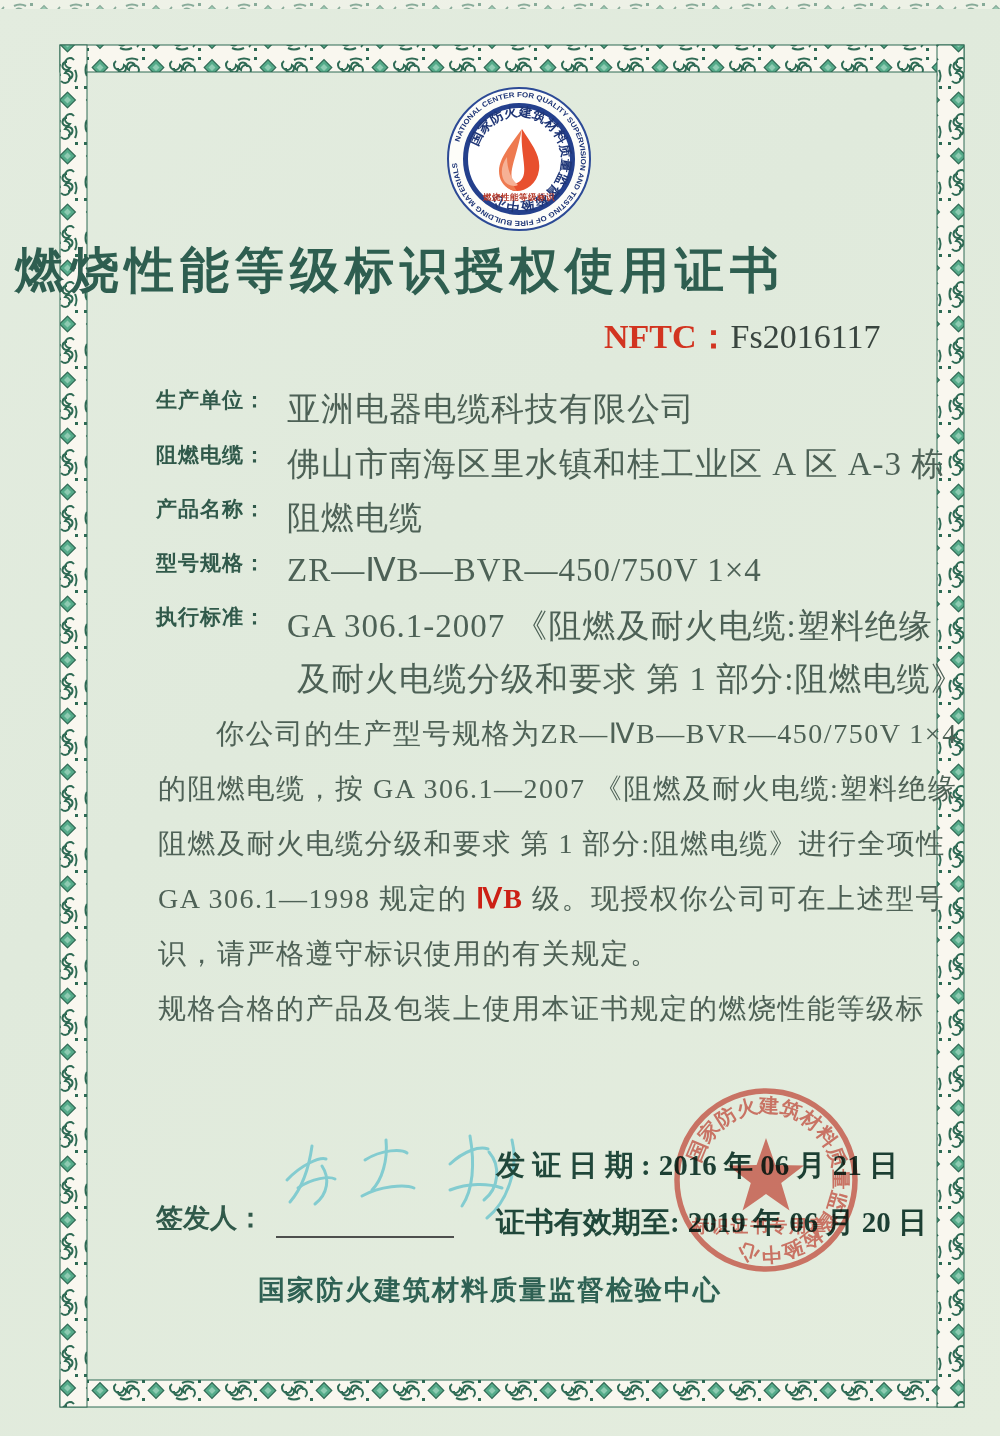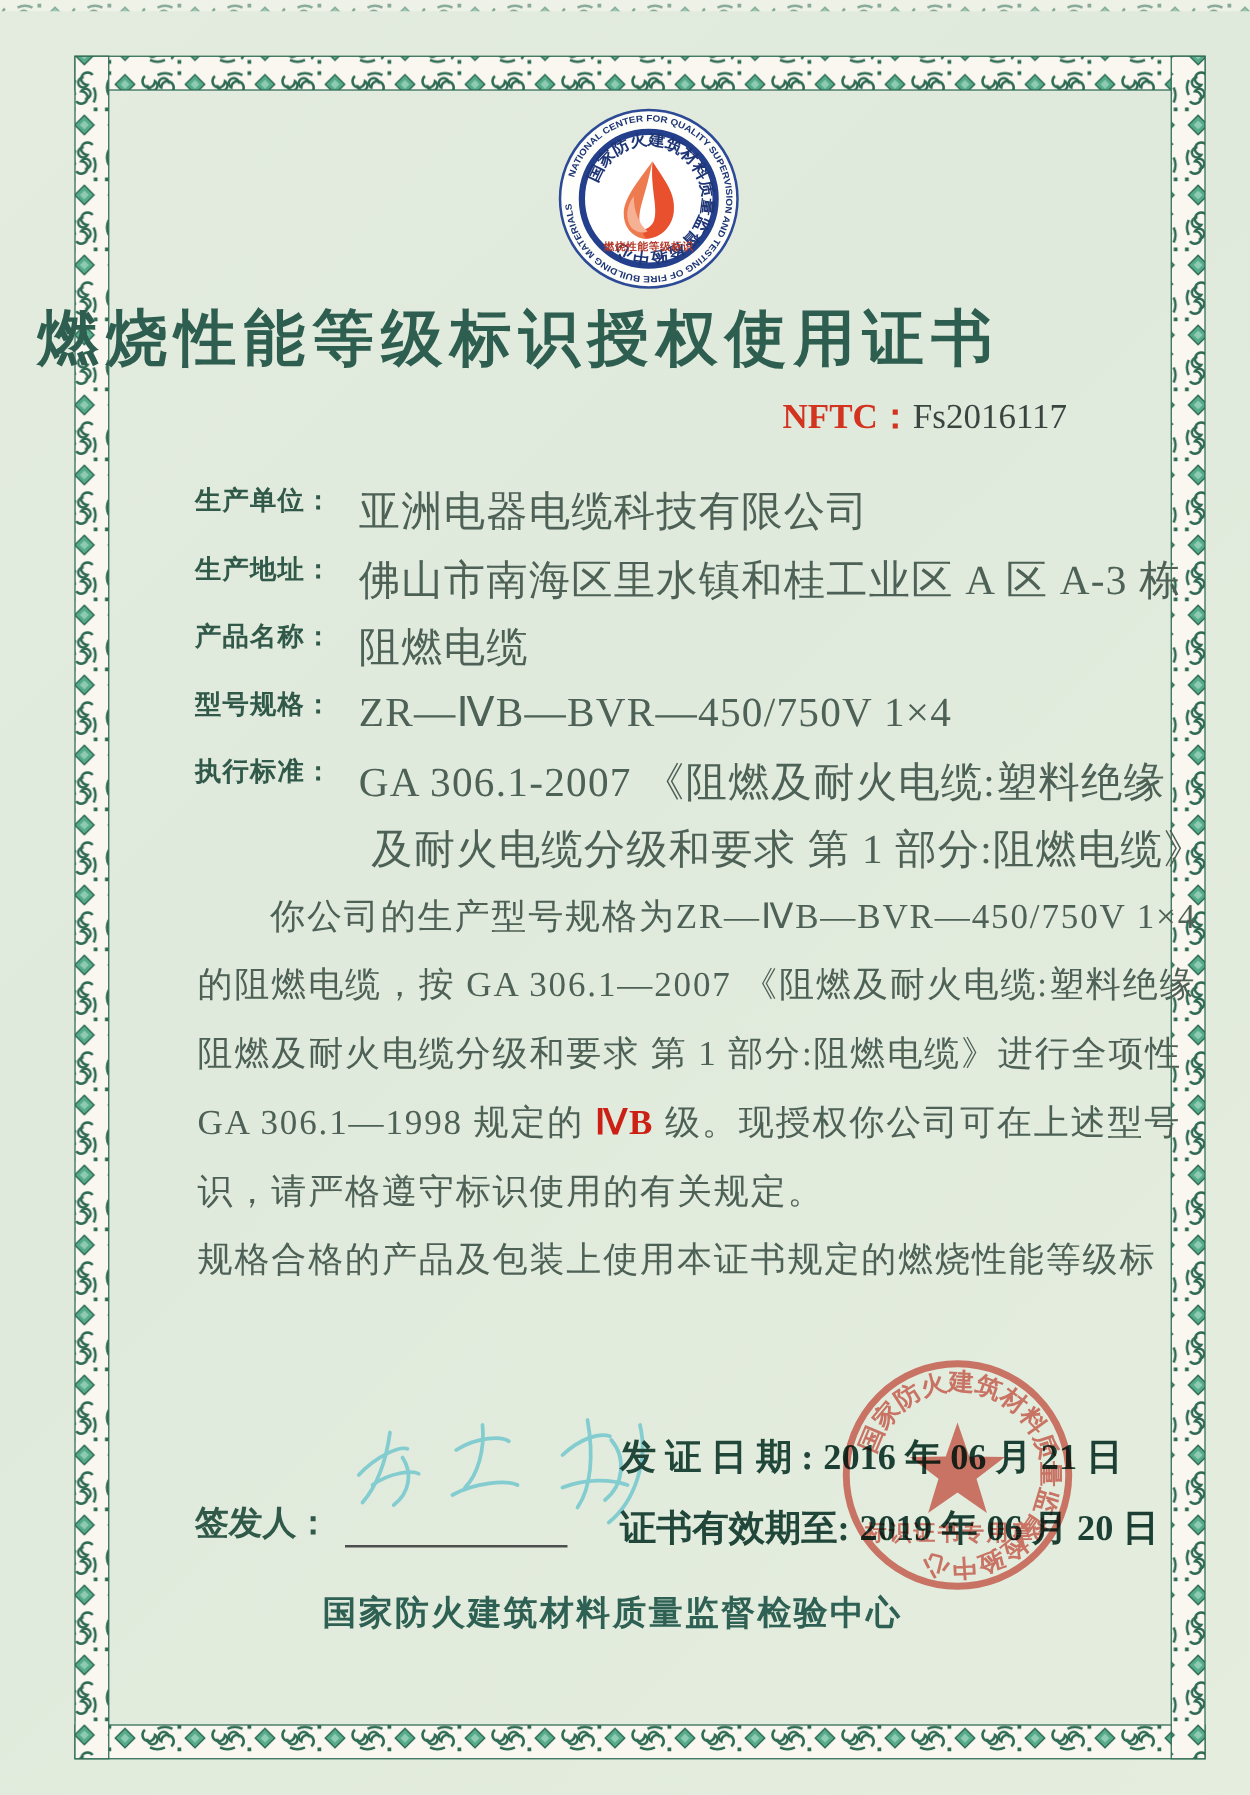--- a/index.html
+++ b/index.html
@@ -6,29 +6,29 @@
   .page{
     position:relative;
     width:1000px;height:1436px;
     background:linear-gradient(135deg,#e3ecdf 0%, #e0eadc 40%, #e4edde 100%);
     font-family:"Liberation Serif", serif;
     overflow:hidden;
   }
   .abs{position:absolute;}
   .title{
     left:0;top:238px;width:800px;
-    text-align:right;
+    text-align:center;
     font-size:49px;font-weight:700;
     letter-spacing:6px;
     color:#2e5e50;
     white-space:nowrap;
   }
   .certno{
-    left:626px;top:314px;
-    font-size:28px;
+    left:604px;top:314px;
+    font-size:34px;
     color:#39453f;
     white-space:nowrap;
   }
   .certno .red{color:#d23420;font-weight:700;}
   .field-label{
     font-size:21px;font-weight:700;color:#30594a;
     white-space:nowrap;letter-spacing:1px;
   }
   .field-value{
     font-size:33px;color:#4d6156;
@@ -139,21 +139,21 @@
     <text y="41" text-anchor="middle" font-size="8.5" font-weight="700" fill="#b5392a" font-family="Liberation Sans, sans-serif" letter-spacing="0.5">燃烧性能等级标识</text>
   </svg>
 
   <div class="abs title">燃烧性能等级标识授权使用证书</div>
 
   <div class="abs certno"><span class="red">NFTC：</span><span>Fs2016117</span></div>
 
   <div class="abs field-label" style="left:156px;top:386px;">生产单位：</div>
   <div class="abs field-value" style="left:287px;top:387px;">亚洲电器电缆科技有限公司</div>
 
-  <div class="abs field-label" style="left:156px;top:441px;">生产地址：</div>
+  <div class="abs field-label" style="left:156px;top:441px;">阻燃电缆：</div>
   <div class="abs field-value" style="left:287px;top:442px;">佛山市南海区里水镇和桂工业区 A 区 A-3 栋</div>
 
   <div class="abs field-label" style="left:156px;top:495px;">产品名称：</div>
   <div class="abs field-value" style="left:287px;top:496px;">阻燃电缆</div>
 
   <div class="abs field-label" style="left:156px;top:549px;">型号规格：</div>
   <div class="abs field-value" style="left:287px;top:550px;">ZR—ⅣB—BVR—450/750V 1×4</div>
 
   <div class="abs field-label" style="left:156px;top:603px;">执行标准：</div>
   <div class="abs field-value" style="left:287px;top:604px;">GA 306.1-2007 《阻燃及耐火电缆:塑料绝缘</div>

